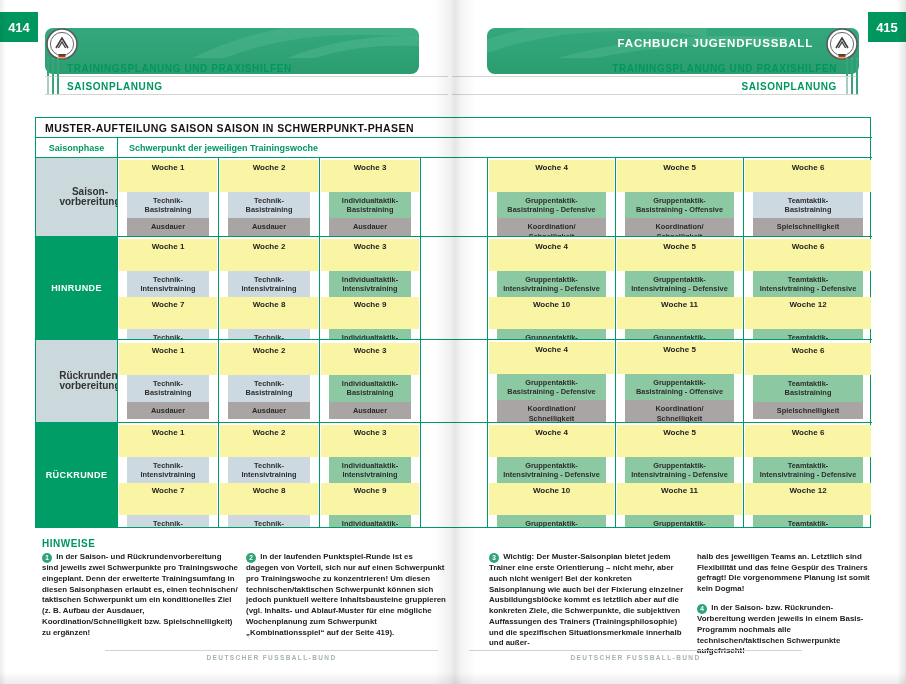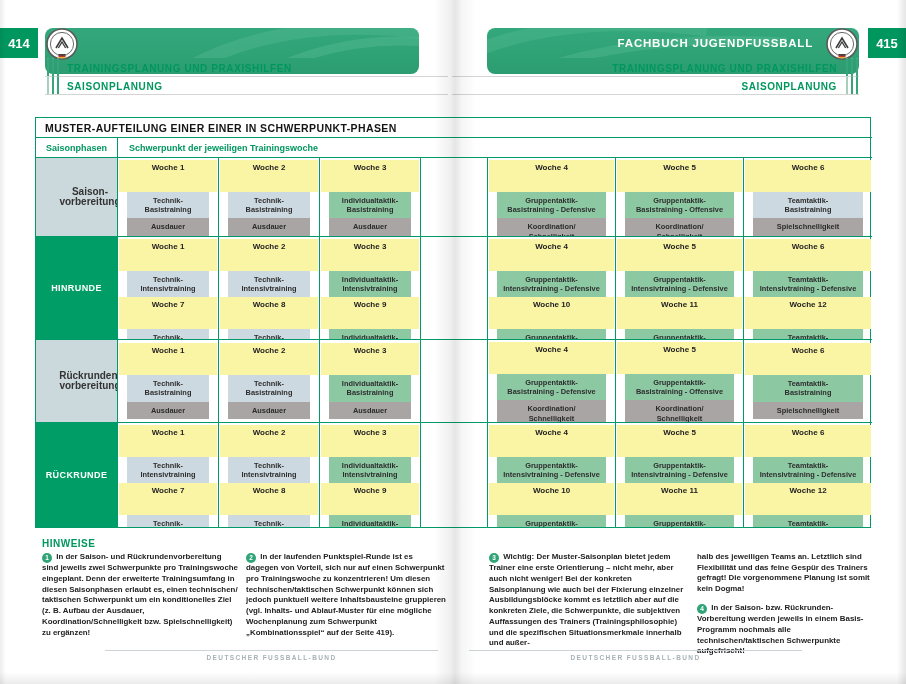--- a/index.html
+++ b/index.html
@@ -13,21 +13,21 @@
     --prep-bg:#cbd8dc;
     --round-bg:#009e66;
   }
   html,body{margin:0;padding:0;background:#e9e9e9;}
   .spread{
     position:relative;width:906px;height:684px;background:#ffffff;
     font-family:"Liberation Sans",sans-serif;overflow:hidden;
   }
   
   .pagenum{
-    position:absolute;top:28px;width:38px;height:30px;background:var(--green-dark);
+    position:absolute;top:12px;width:38px;height:30px;background:var(--green-dark);
     color:#fff;font-weight:700;font-size:13px;display:flex;align-items:center;justify-content:center;
   }
   .banner{
     position:absolute;top:28px;height:46px;border-radius:8px;overflow:hidden;
     background:linear-gradient(180deg,#34a87d 0%,#2b9d70 100%);
   }
   .banner svg{position:absolute;left:0;top:0;}
   .banner-title{
     position:absolute;right:46px;top:0;height:30px;line-height:30px;
     color:#fff;font-weight:800;font-size:11.5px;letter-spacing:.8px;white-space:nowrap;
@@ -169,22 +169,22 @@
     <span id="rp-sec-squares"><span class="sq filled"></span><span class="sq filled"></span><span class="sq filled"></span></span>
   </div>
   <div class="rule" style="left:452px;top:76px;width:407px;"></div>
   <div class="sec-row rightpage" style="left:452px;top:79px;width:407px;">
     <span class="sec-label">SAISONPLANUNG</span>
     <span id="rp-sub-squares"><span class="sq outline"></span><span class="sq filled"></span><span class="sq filled"></span></span>
   </div>
   <div class="rule" style="left:452px;top:94px;width:407px;"></div>
 
   <div id="table-grid">
-    <div class="cell no-r tbl-title">MUSTER-AUFTEILUNG EINER EINER IN SCHWERPUNKT-PHASEN</div>
-    <div class="cell hdr-phase">Saisonphasen</div>
+    <div class="cell no-r tbl-title">MUSTER-AUFTEILUNG SAISON SAISON IN SCHWERPUNKT-PHASEN</div>
+    <div class="cell hdr-phase">Saisonphase</div>
     <div class="cell no-r hdr-weeks">Schwerpunkt der jeweiligen Trainingswoche</div>
 
   <div class="cell phase-cell prep">Saison-
 vorbereitung</div>
       <div class="cell week-cell">
         <div class="wk-head">Woche 1</div>
         <div class="blk c-blue">Technik-
 Basistraining</div>
         <div class="blk c-gray">Ausdauer</div>
       </div>

